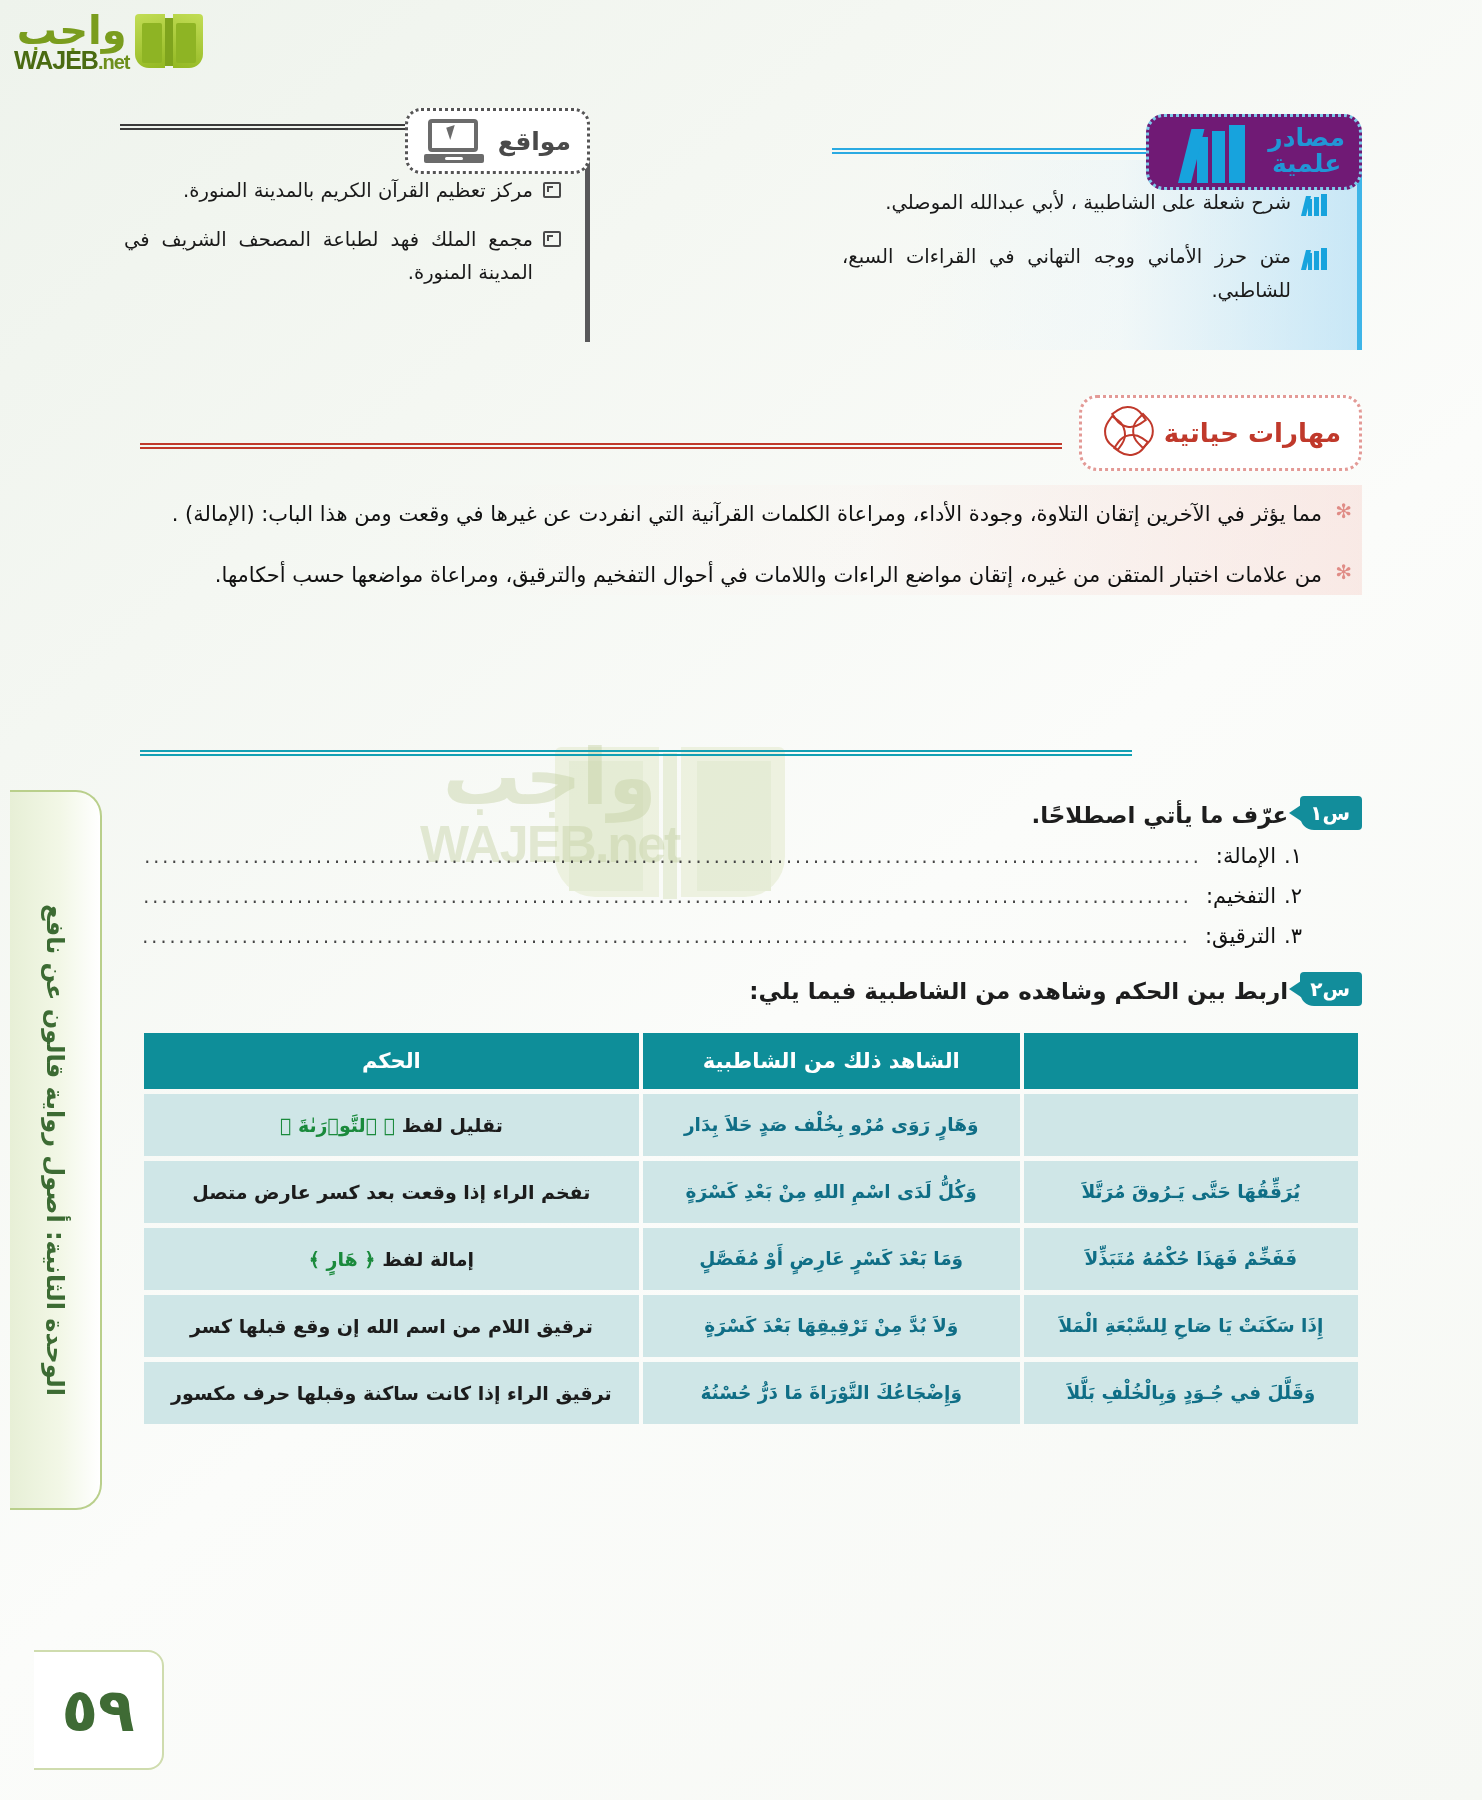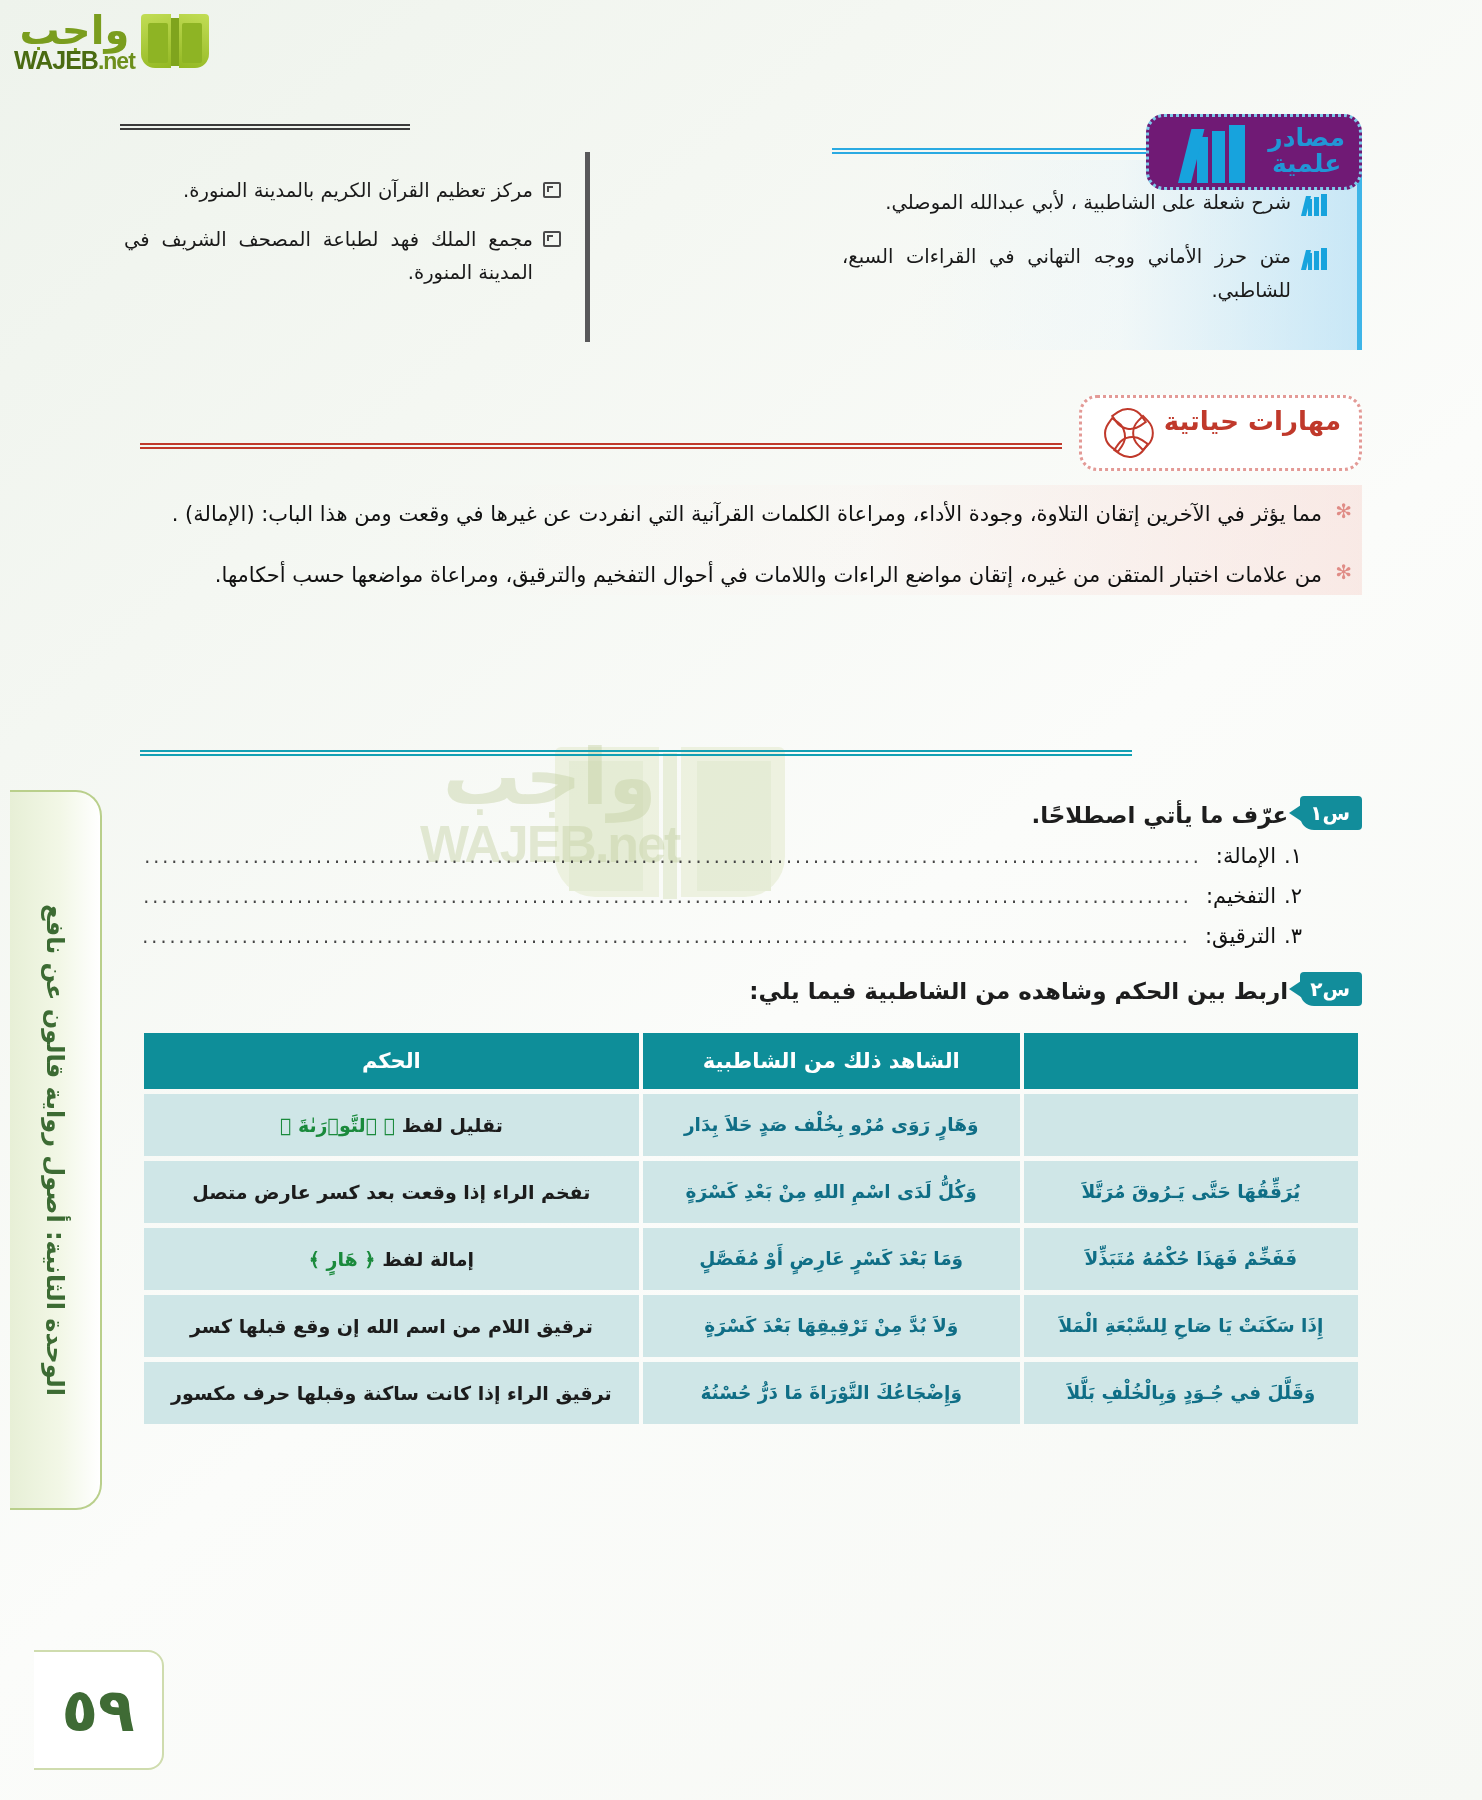--- a/index.html
+++ b/index.html
@@ -30,21 +30,21 @@
   .brand-ar {
     font-size: 40px; font-weight: bold; color: #7a9d1e;
     font-family: "DejaVu Sans", sans-serif;
     letter-spacing: -1px;
   }
   .brand-lat {
     font-size: 25px; font-weight: bold; color: #4a6b12;
     font-family: "Liberation Sans", sans-serif;
     letter-spacing: -1px; margin-top: -2px;
   }
-  .brand-lat .net { color: #6d8f1c; font-size: 23px; }
+  .brand-lat .net { color: #6d8f1c; font-size: 20px; }
   .brand-book { position: relative; width: 68px; height: 56px; }
   .brand-book .pg {
     position: absolute; top: 0; width: 30px; height: 54px;
     background: #a8c832;
   }
   .brand-book .pg.l { left: 0; border-radius: 4px 0 0 14px;
     background: linear-gradient(160deg,#c2dd55,#93b823); }
   .brand-book .pg.r { right: 0; border-radius: 0 4px 14px 0;
     background: linear-gradient(200deg,#c2dd55,#93b823); }
   .brand-book .spine {
@@ -294,21 +294,21 @@
   .skills-rule {
     position: absolute;
     left: 0; right: 300px; top: 48px;
     height: 6px;
     border-top: 2px solid #c0392b;
     border-bottom: 2px solid #c0392b;
   }
   .skills-tag {
     position: absolute;
     right: 0; top: 0;
-    display: flex; gap: 8px;
+    display: flex; align-items: center; gap: 8px;
     background: #ffffff;
     border: 3px dotted #e39a96;
     border-radius: 18px;
     padding: 8px 18px 8px 16px;
     height: 76px;
     z-index: 3;
   }
   .skills-tag .label {
     font-family: "DejaVu Sans", sans-serif;
     font-size: 26px; font-weight: bold; color: #c0392b;
@@ -535,20 +535,28 @@
             <i class="m3"></i>
             <i class="m4"></i>
         </span>
         <span class="sci-text">متن حرز الأماني ووجه التهاني في القراءات السبع، للشاطبي.</span>
       </div>
     </div>
   </section>
 
   <section class="web-box">
     <div class="web-rule"></div>
+    <div class="web-tag">
+      <div class="label">مواقع</div>
+      <div class="laptop">
+        <div class="scr"></div>
+          <div class="cursor"></div>
+          <div class="base"></div>
+      </div>
+    </div>
     <div class="web-body">
       <div class="web-item">
         <span class="sq-icon"></span>
         <span class="web-text">مركز تعظيم القرآن الكريم بالمدينة المنورة.</span>
       </div>
       <div class="web-item">
         <span class="sq-icon"></span>
         <span class="web-text">مجمع الملك فهد لطباعة المصحف الشريف في المدينة المنورة.</span>
       </div>
     </div>

